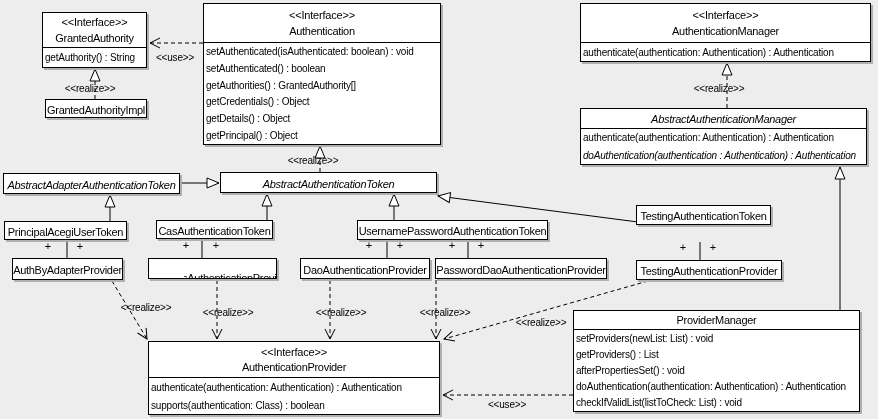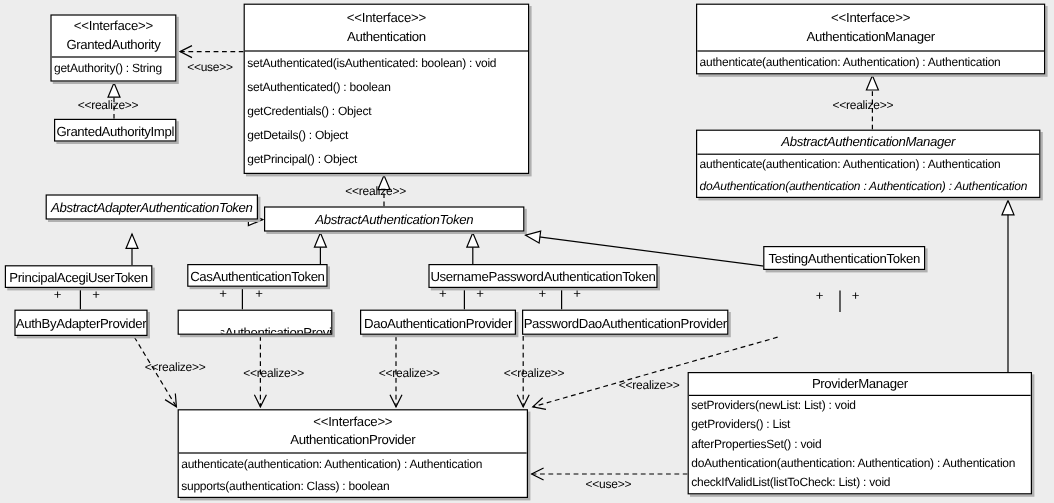--- a/index.html
+++ b/index.html
@@ -95,20 +95,21 @@
       </div>
     </div>
     <div class="uml-class" style="left: 203px; top: 3px; width: 238px; height: 142px;">
       <div class="uml-header has-sep" style="height: 39px;">
         <div class="uml-stereotype">&lt;&lt;Interface&gt;&gt;</div>
         <div class="uml-name">Authentication</div>
       </div>
       <div class="uml-methods">
         <div class="uml-method">setAuthenticated(isAuthenticated: boolean) : void</div>
         <div class="uml-method">setAuthenticated() : boolean</div>
+        <div class="uml-method">getAuthorities() : GrantedAuthority[]</div>
         <div class="uml-method">getCredentials() : Object</div>
         <div class="uml-method">getDetails() : Object</div>
         <div class="uml-method">getPrincipal() : Object</div>
       </div>
     </div>
     <div class="uml-class" style="left: 580px; top: 3px; width: 291px; height: 59px;">
       <div class="uml-header has-sep" style="height: 39px;">
         <div class="uml-stereotype">&lt;&lt;Interface&gt;&gt;</div>
         <div class="uml-name">AuthenticationManager</div>
       </div>
@@ -118,21 +119,21 @@
     </div>
     <div class="uml-class" style="left: 580px; top: 108px; width: 287px; height: 57px;">
       <div class="uml-header has-sep" style="height: 20px;">
         <div class="uml-name abstract">AbstractAuthenticationManager</div>
       </div>
       <div class="uml-methods">
         <div class="uml-method">authenticate(authentication: Authentication) : Authentication</div>
         <div class="uml-method abstract">doAuthentication(authentication : Authentication) : Authentication</div>
       </div>
     </div>
-    <div class="uml-class" style="left: 3px; top: 162px; width: 177px; height: 21px; margin-left: 35px;">
+    <div class="uml-class" style="left: 3px; top: 173px; width: 177px; height: 21px;">
       <div class="uml-header" style="height: 21px;">
         <div class="uml-name abstract">AbstractAdapterAuthenticationToken</div>
       </div>
     </div>
     <div class="uml-class" style="left: 220px; top: 172px; width: 217px; height: 21px;">
       <div class="uml-header" style="height: 21px;">
         <div class="uml-name abstract">AbstractAuthenticationToken</div>
       </div>
     </div>
     <div class="uml-class" style="left: 4px; top: 221px; width: 123px; height: 19px;">
@@ -166,20 +167,25 @@
       </div>
     </div>
     <div class="uml-class" style="left: 300px; top: 258px; width: 130px; height: 21px;">
       <div class="uml-header" style="height: 21px;">
         <div class="uml-name">DaoAuthenticationProvider</div>
       </div>
     </div>
     <div class="uml-class" style="left: 435px; top: 258px; width: 172px; height: 21px;">
       <div class="uml-header" style="height: 21px;">
         <div class="uml-name">PasswordDaoAuthenticationProvider</div>
+      </div>
+    </div>
+    <div class="uml-class" style="left: 636px; top: 260px; width: 146px; height: 20px;">
+      <div class="uml-header" style="height: 20px;">
+        <div class="uml-name">TestingAuthenticationProvider</div>
       </div>
     </div>
     <div class="uml-class" style="left: 148px; top: 341px; width: 292px; height: 74px;">
       <div class="uml-header has-sep" style="height: 36px;">
         <div class="uml-stereotype">&lt;&lt;Interface&gt;&gt;</div>
         <div class="uml-name">AuthenticationProvider</div>
       </div>
       <div class="uml-methods">
         <div class="uml-method">authenticate(authentication: Authentication) : Authentication</div>
         <div class="uml-method">supports(authentication: Class) : boolean</div>

